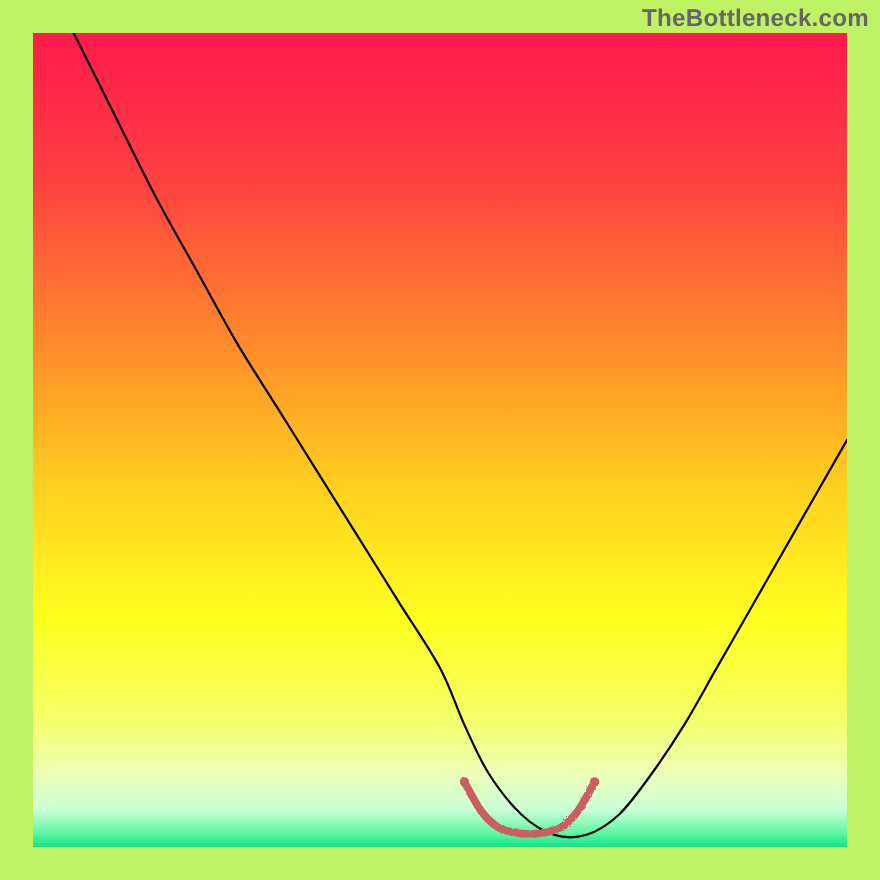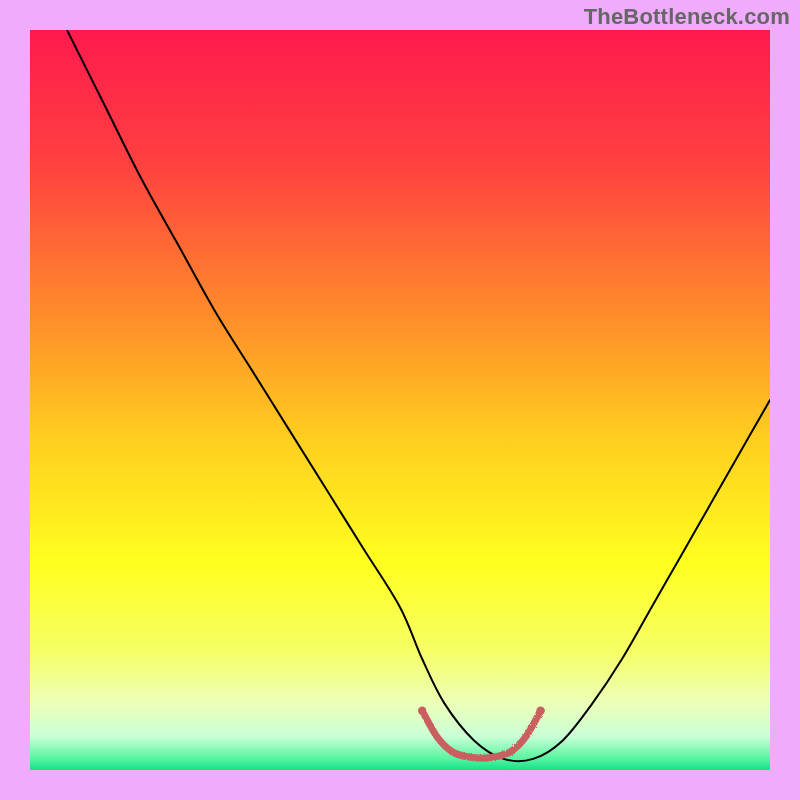--- a/index.html
+++ b/index.html
@@ -8,21 +8,21 @@
     width: 800px;
     height: 800px;
     background: #000;
     overflow: hidden;
     font-family: Arial, Helvetica, sans-serif;
   }
   .frame {
     position: relative;
     width: 800px;
     height: 800px;
-    background: #f0abfc;
+    background: #bef264;
   }
   .watermark {
     position: absolute;
     top: 4px;
     right: 10px;
     color: #666;
     font-size: 22px;
     font-weight: 600;
     letter-spacing: 0.2px;
     z-index: 5;

